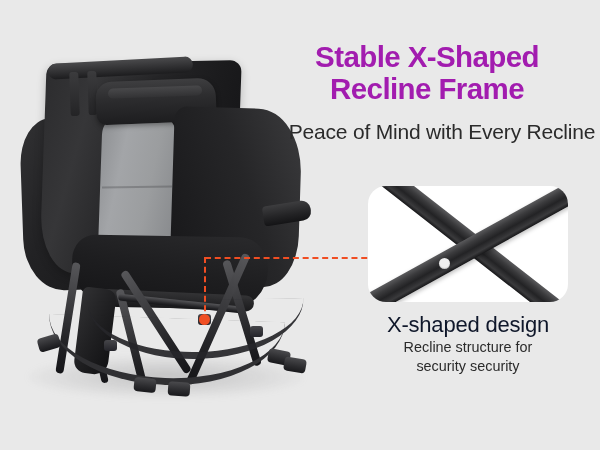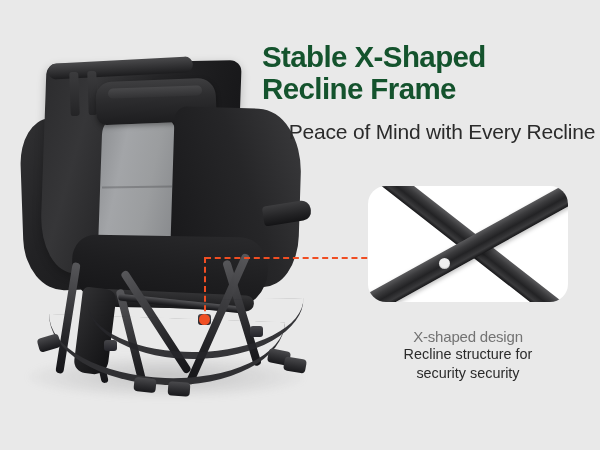--- a/index.html
+++ b/index.html
@@ -20,25 +20,26 @@
     background: #e9e9e9;
     overflow: hidden;
   }
 
   
   .headline {
     position: absolute;
     left: 262px;
     top: 41px;
     width: 330px;
+    text-align: center;
     font-weight: bold;
     font-size: 29.5px;
     line-height: 1.07;
     letter-spacing: -0.6px;
-    color: #14532d;
+    color: #a21caf;
   }
   .headline .ln { display: block; white-space: nowrap; }
   .subhead {
     position: absolute;
     left: 274px;
     top: 120px;
     width: 336px;
     text-align: center;
     font-size: 21px;
     letter-spacing: -0.2px;
@@ -95,25 +96,24 @@
   
   .caption {
     position: absolute;
     left: 368px;
     top: 312px;
     width: 200px;
     text-align: center;
   }
   .caption-title {
     display: block;
-    font-size: 15px;
-    color: #737373;
+    font-size: 22px;
+    color: #0f172a;
     letter-spacing: -0.2px;
     white-space: nowrap;
-    margin-top: 16px;
   }
   .caption-line {
     display: block;
     font-size: 14.4px;
     color: #2b2b2b;
     line-height: 1.32;
     white-space: nowrap;
   }
 
   

